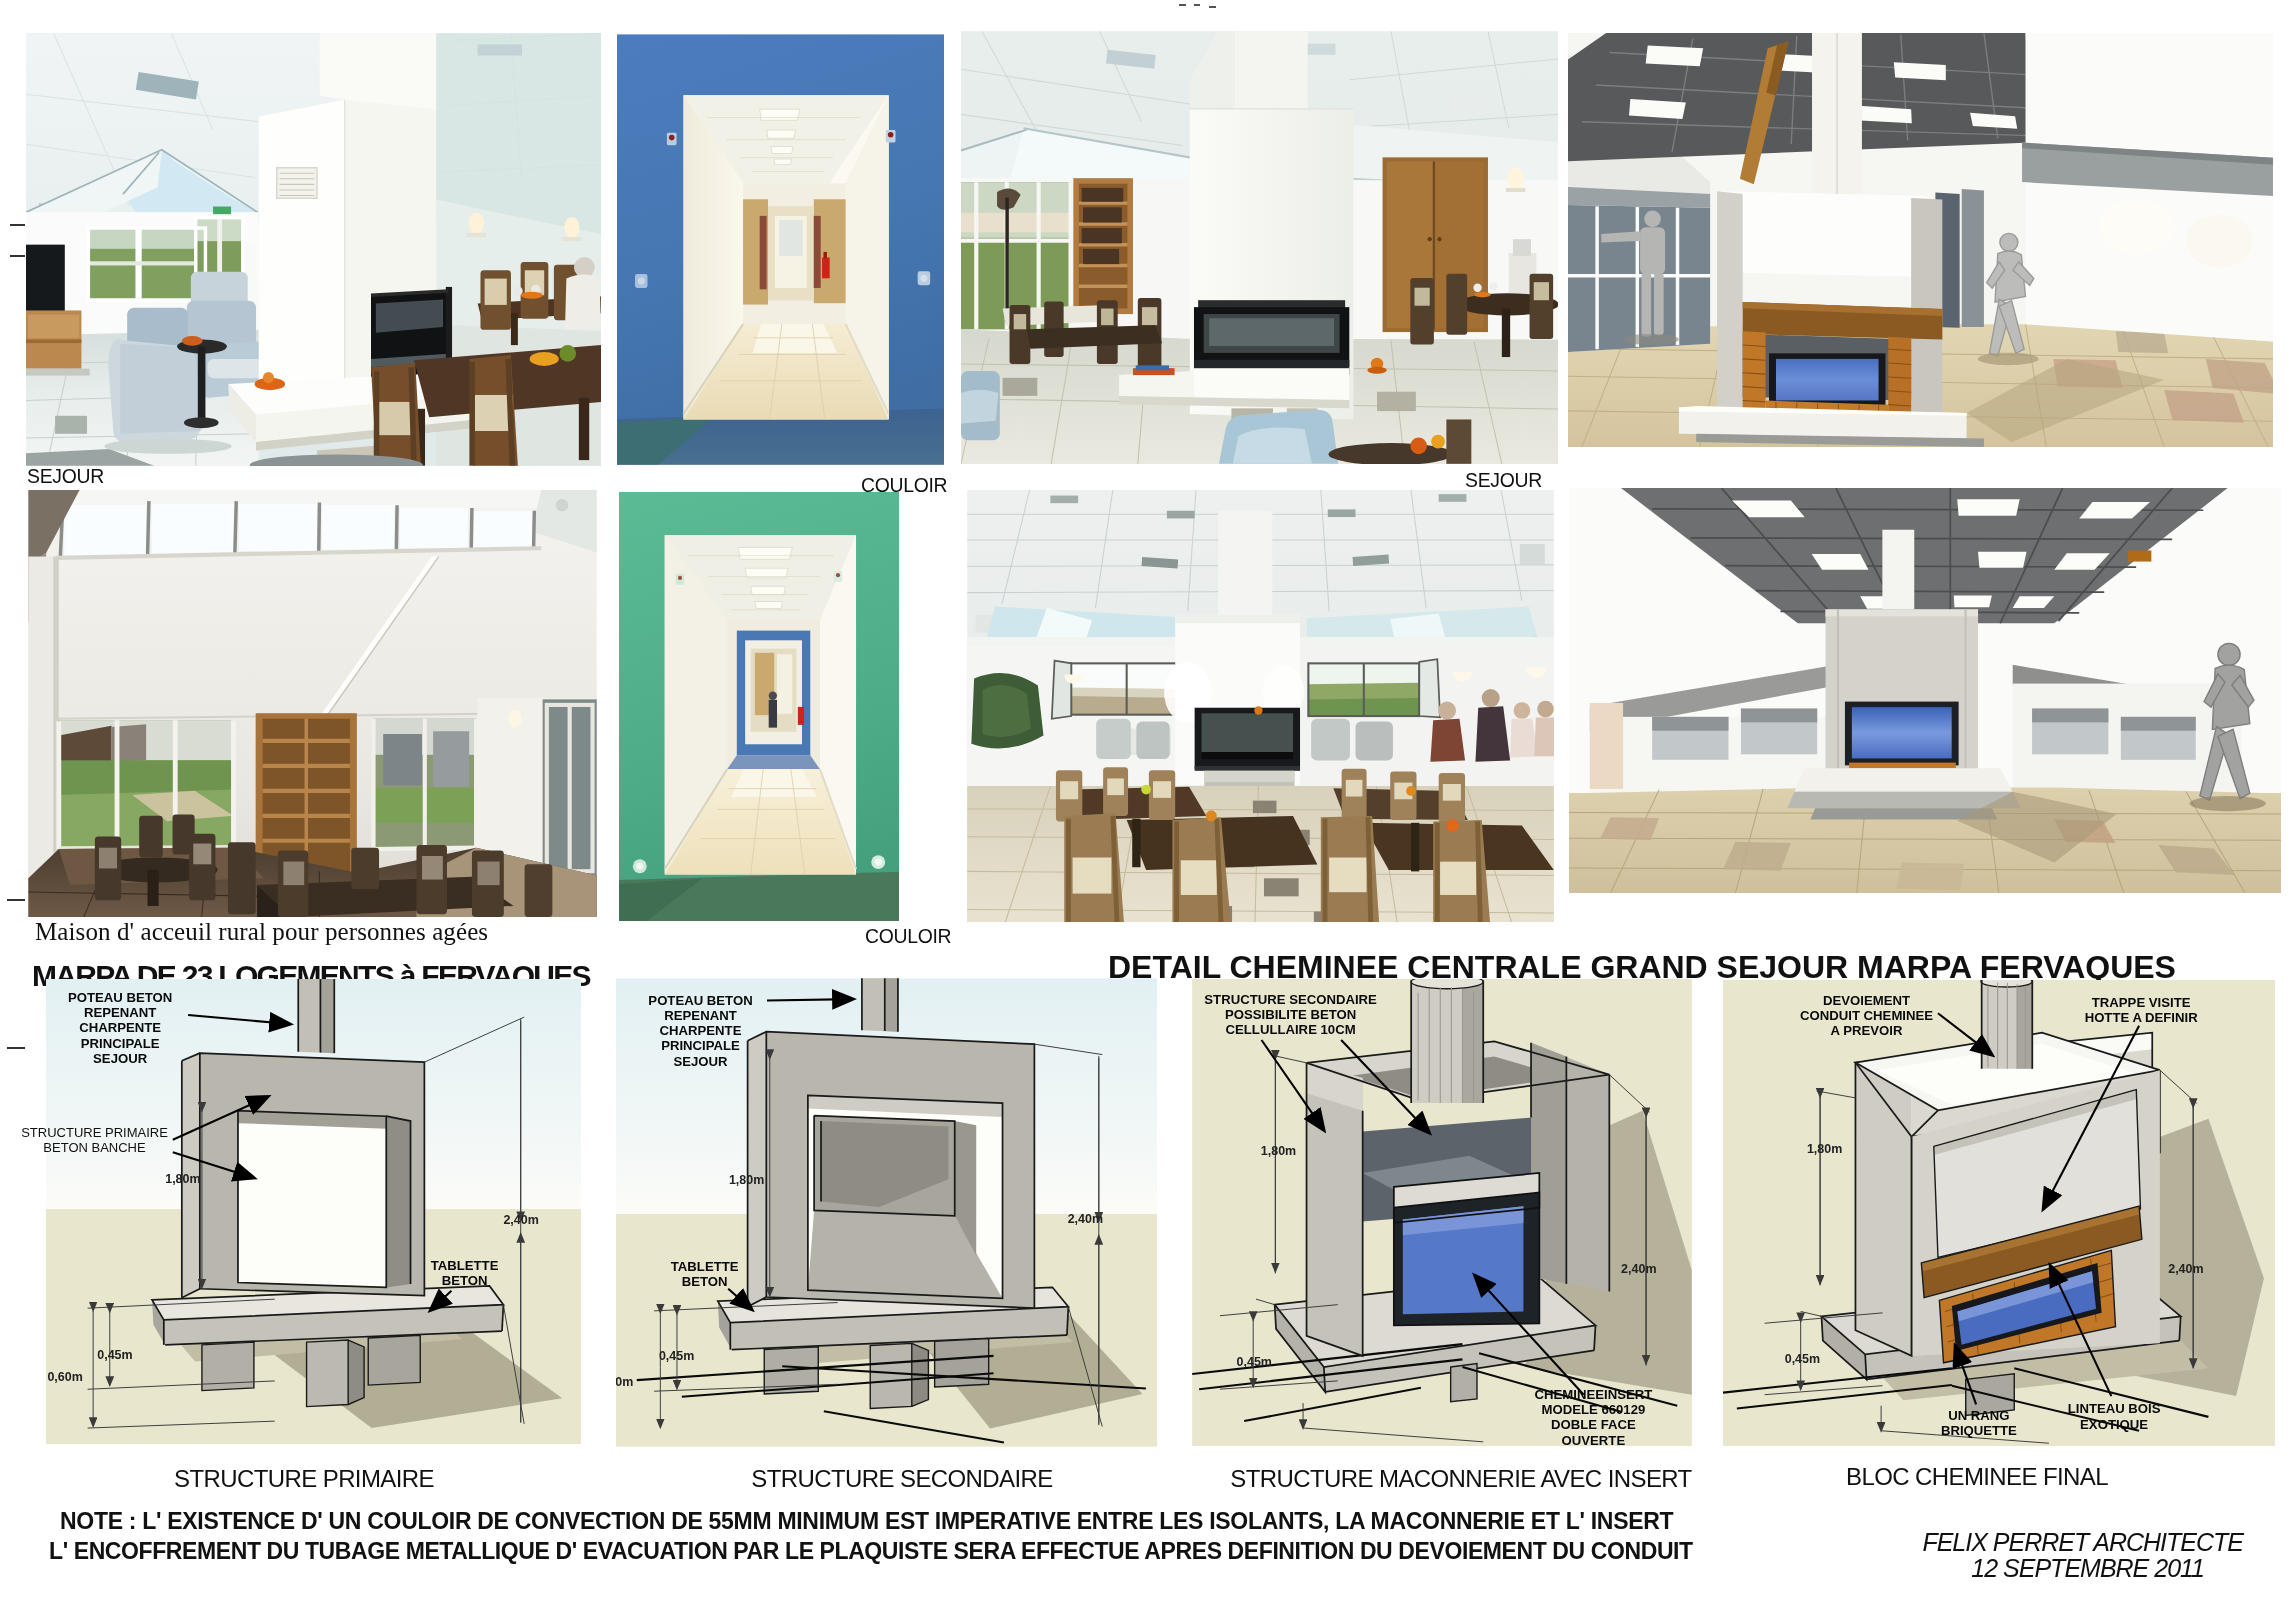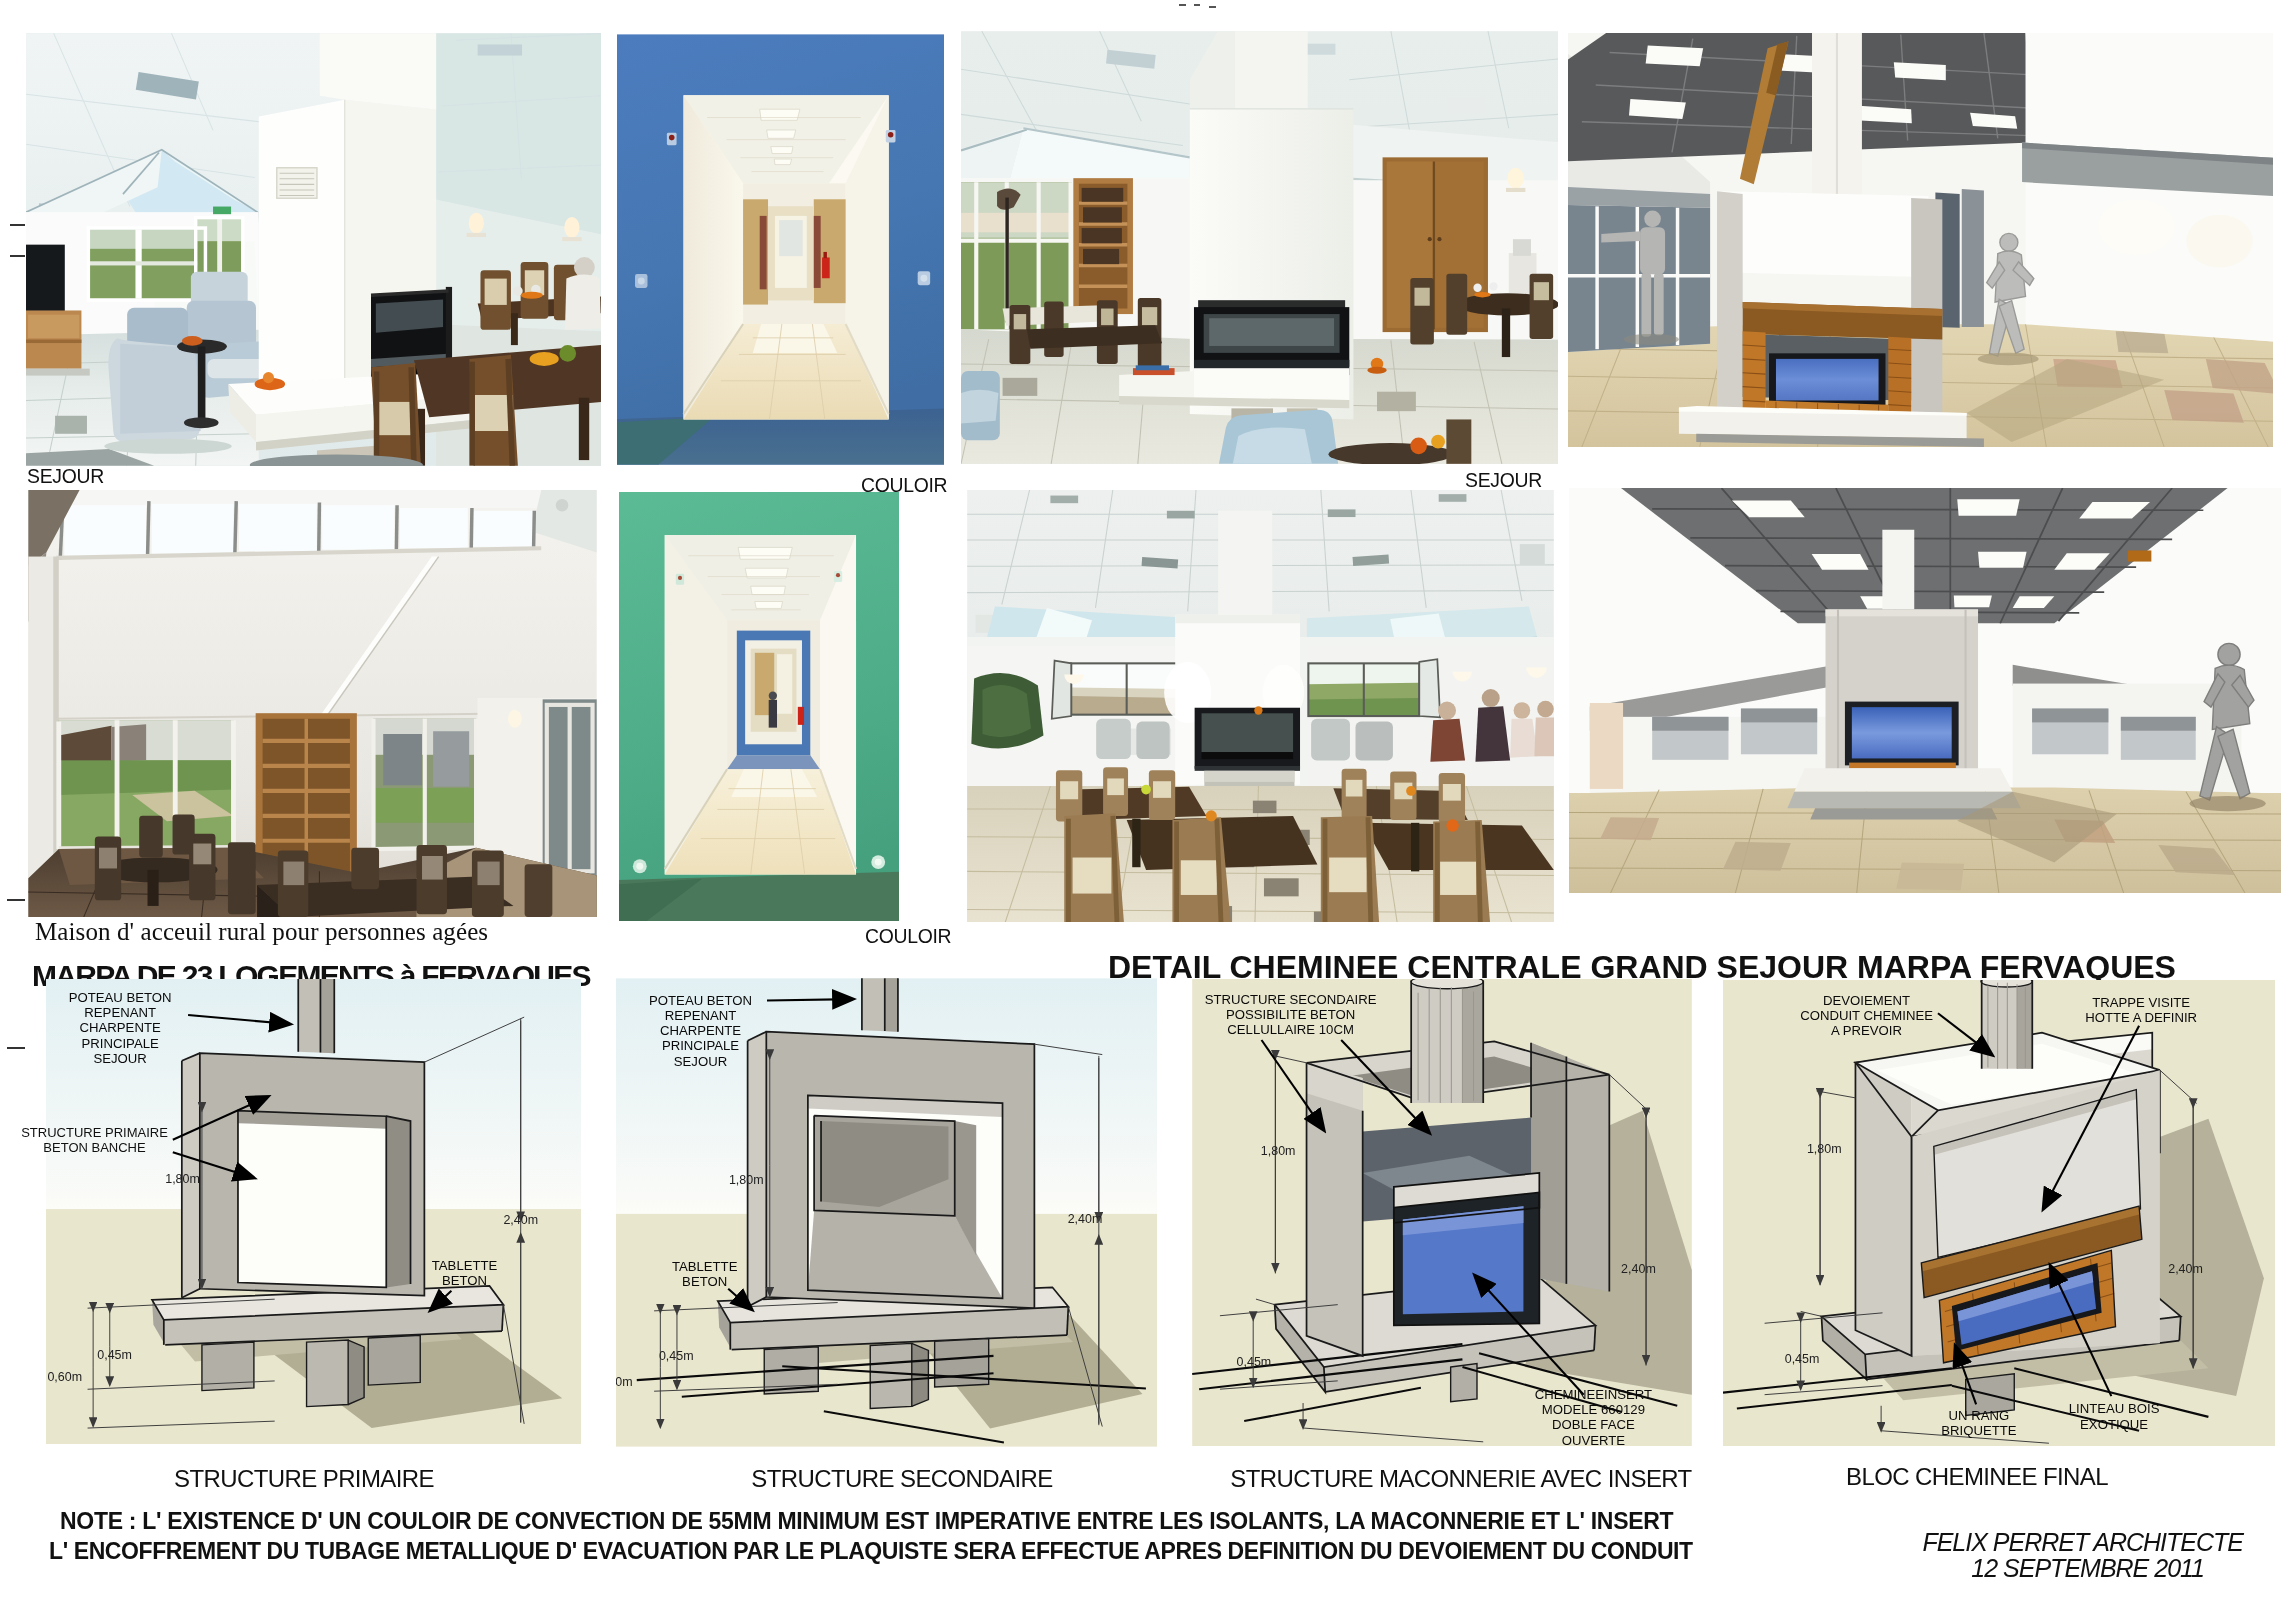--- a/index.html
+++ b/index.html
@@ -1,17 +1,17 @@
 <!DOCTYPE html>
 <html style="font-size:11px"><head>
 <meta charset="utf-8">
 <style>
   html,body{margin:0;padding:0;}
   body{width:2295px;height:1622px;background:#ffffff;font-family:"Liberation Sans",sans-serif;position:relative;overflow:hidden;}
-  .ph{position:absolute;overflow:hidden;}
+  .ph{position:absolute;overflow:hidden;font-weight:bold;}
   .lbl{position:absolute;color:#111;white-space:nowrap;}
 </style>
 </head>
 <body>
 
 <div class="ph" id="pA" style="left:26px;top:33px;width:575px;height:433px;background:#e8efee;">
 <svg width="575" height="433" viewBox="0 0 830 624">
 <defs>
 <linearGradient id="Aceil" x1="0" y1="0" x2="0" y2="1">
  <stop offset="0" stop-color="#f0f4f4"></stop>

